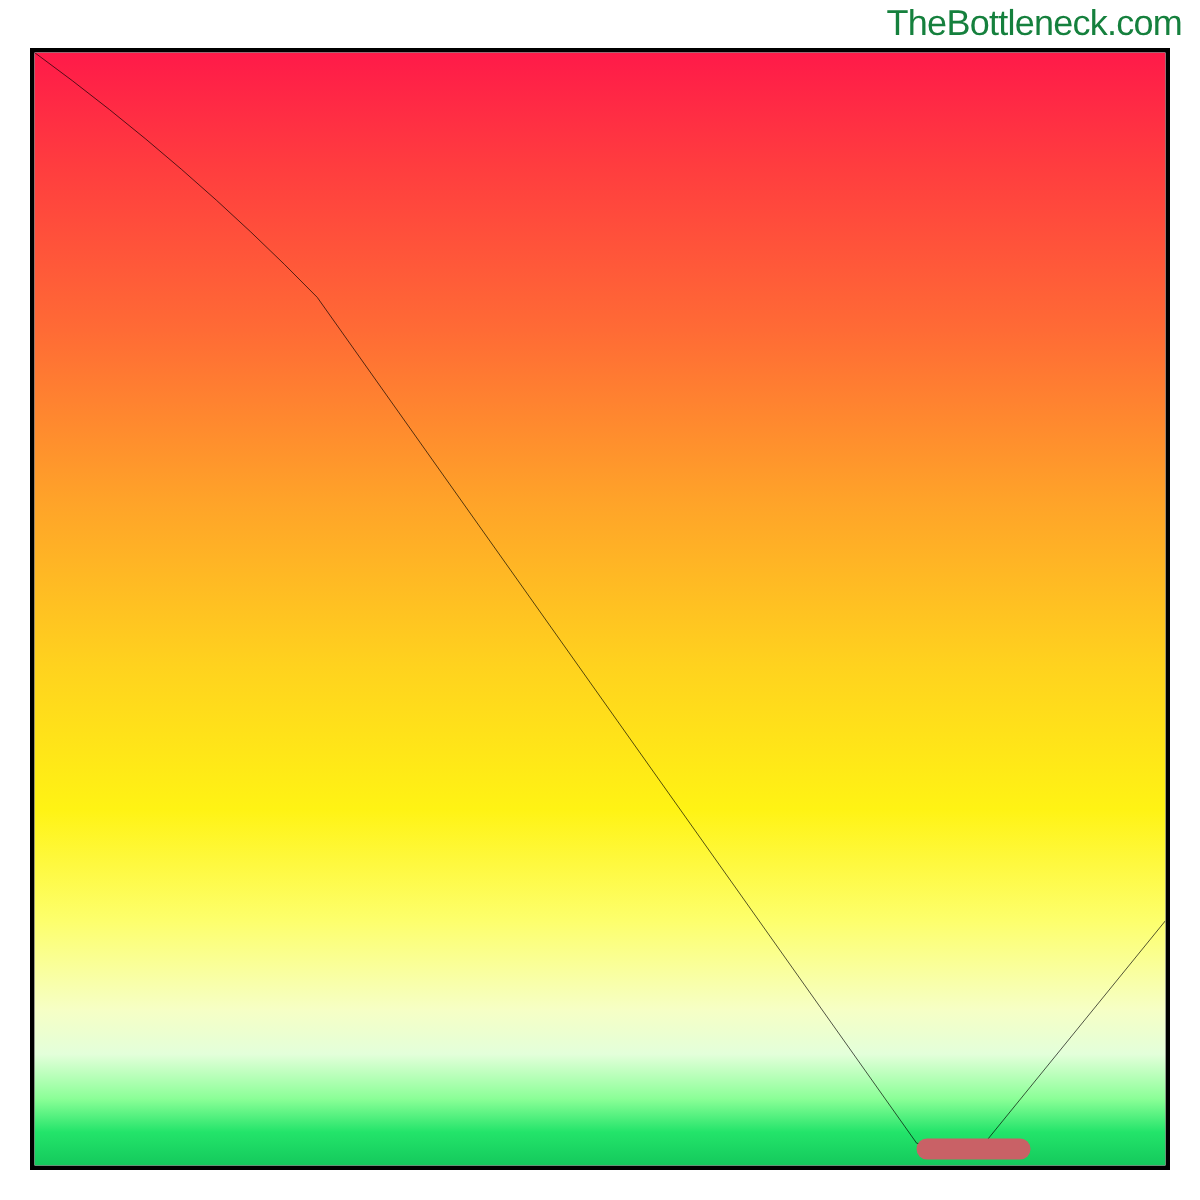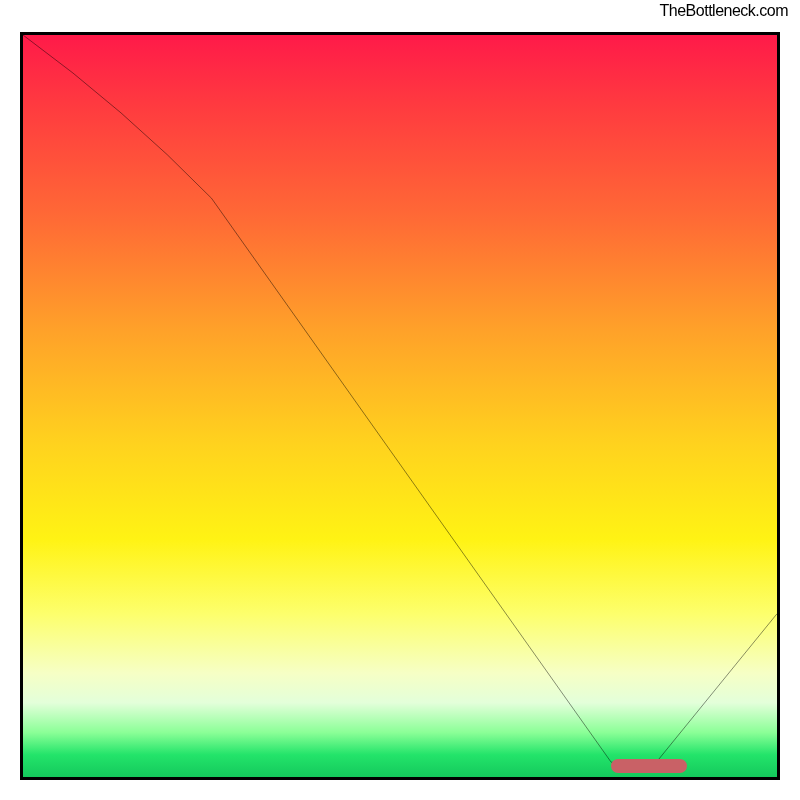--- a/index.html
+++ b/index.html
@@ -13,22 +13,22 @@
   }
   .container {
     position: relative;
     width: 800px;
     height: 800px;
   }
   .watermark {
     position: absolute;
     top: 2px;
     right: 12px;
-    color: #000000;
-    font-size: 16px;
+    color: #15803d;
+    font-size: 24px;
     font-weight: 400;
     letter-spacing: -0.5px;
     z-index: 10;
   }
   .chart-area {
     position: absolute;
     left: 20px;
     top: 32px;
     width: 760px;
     height: 748px;

